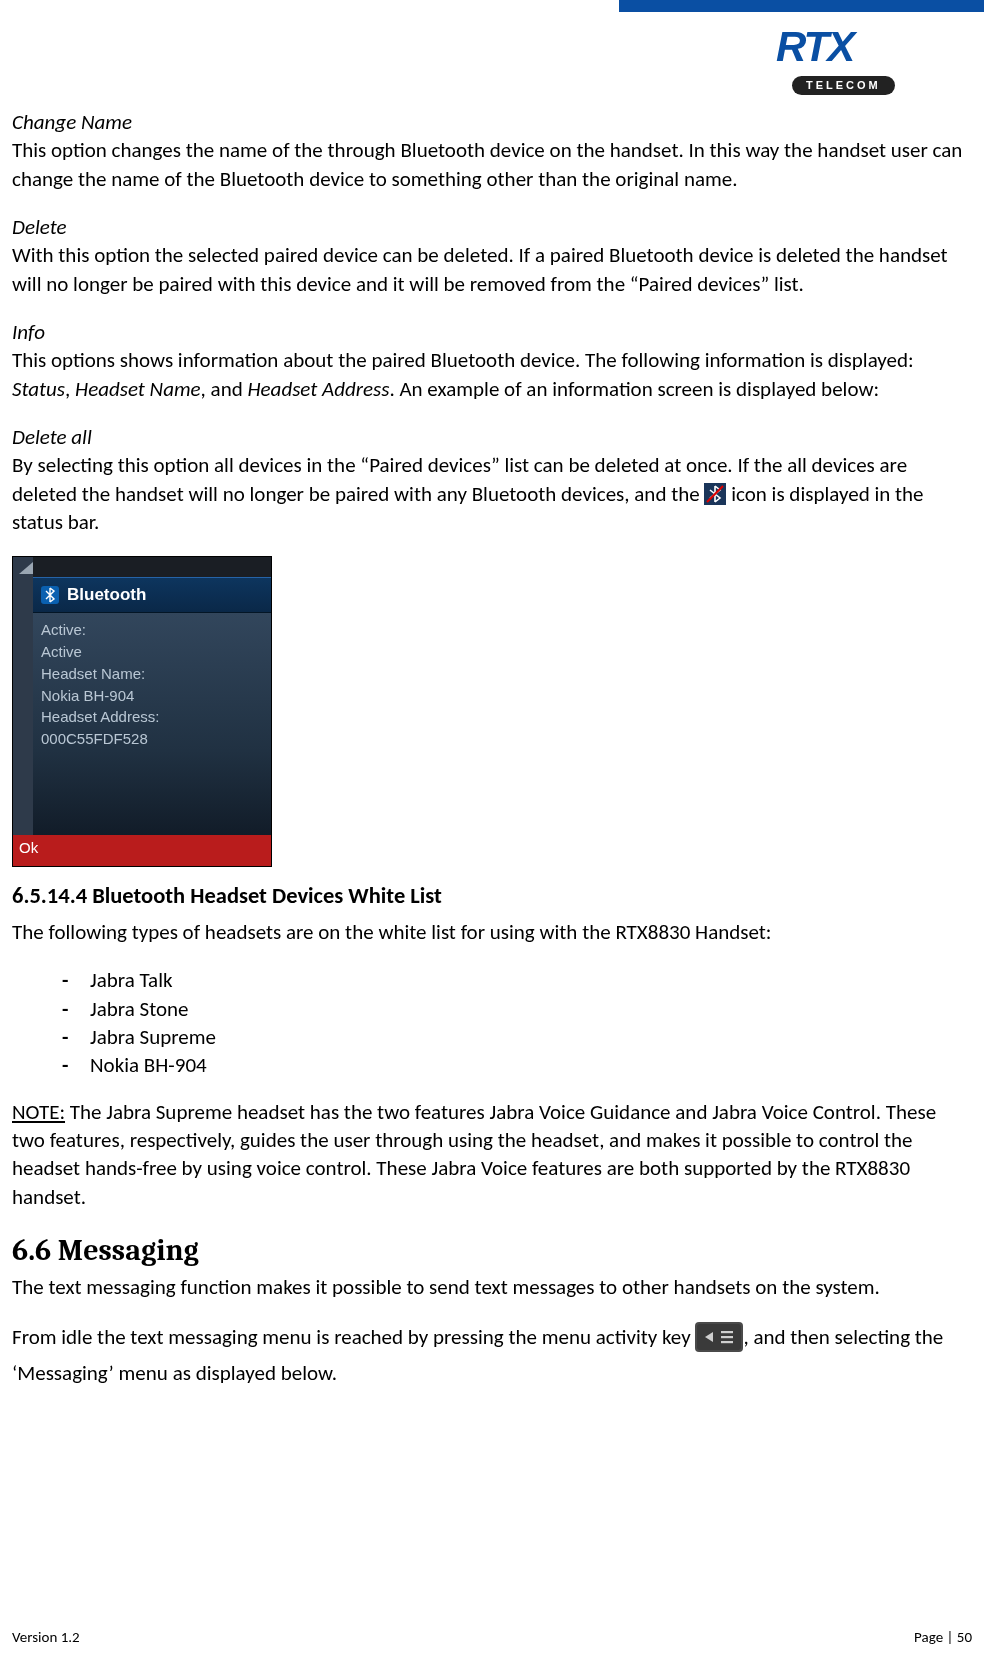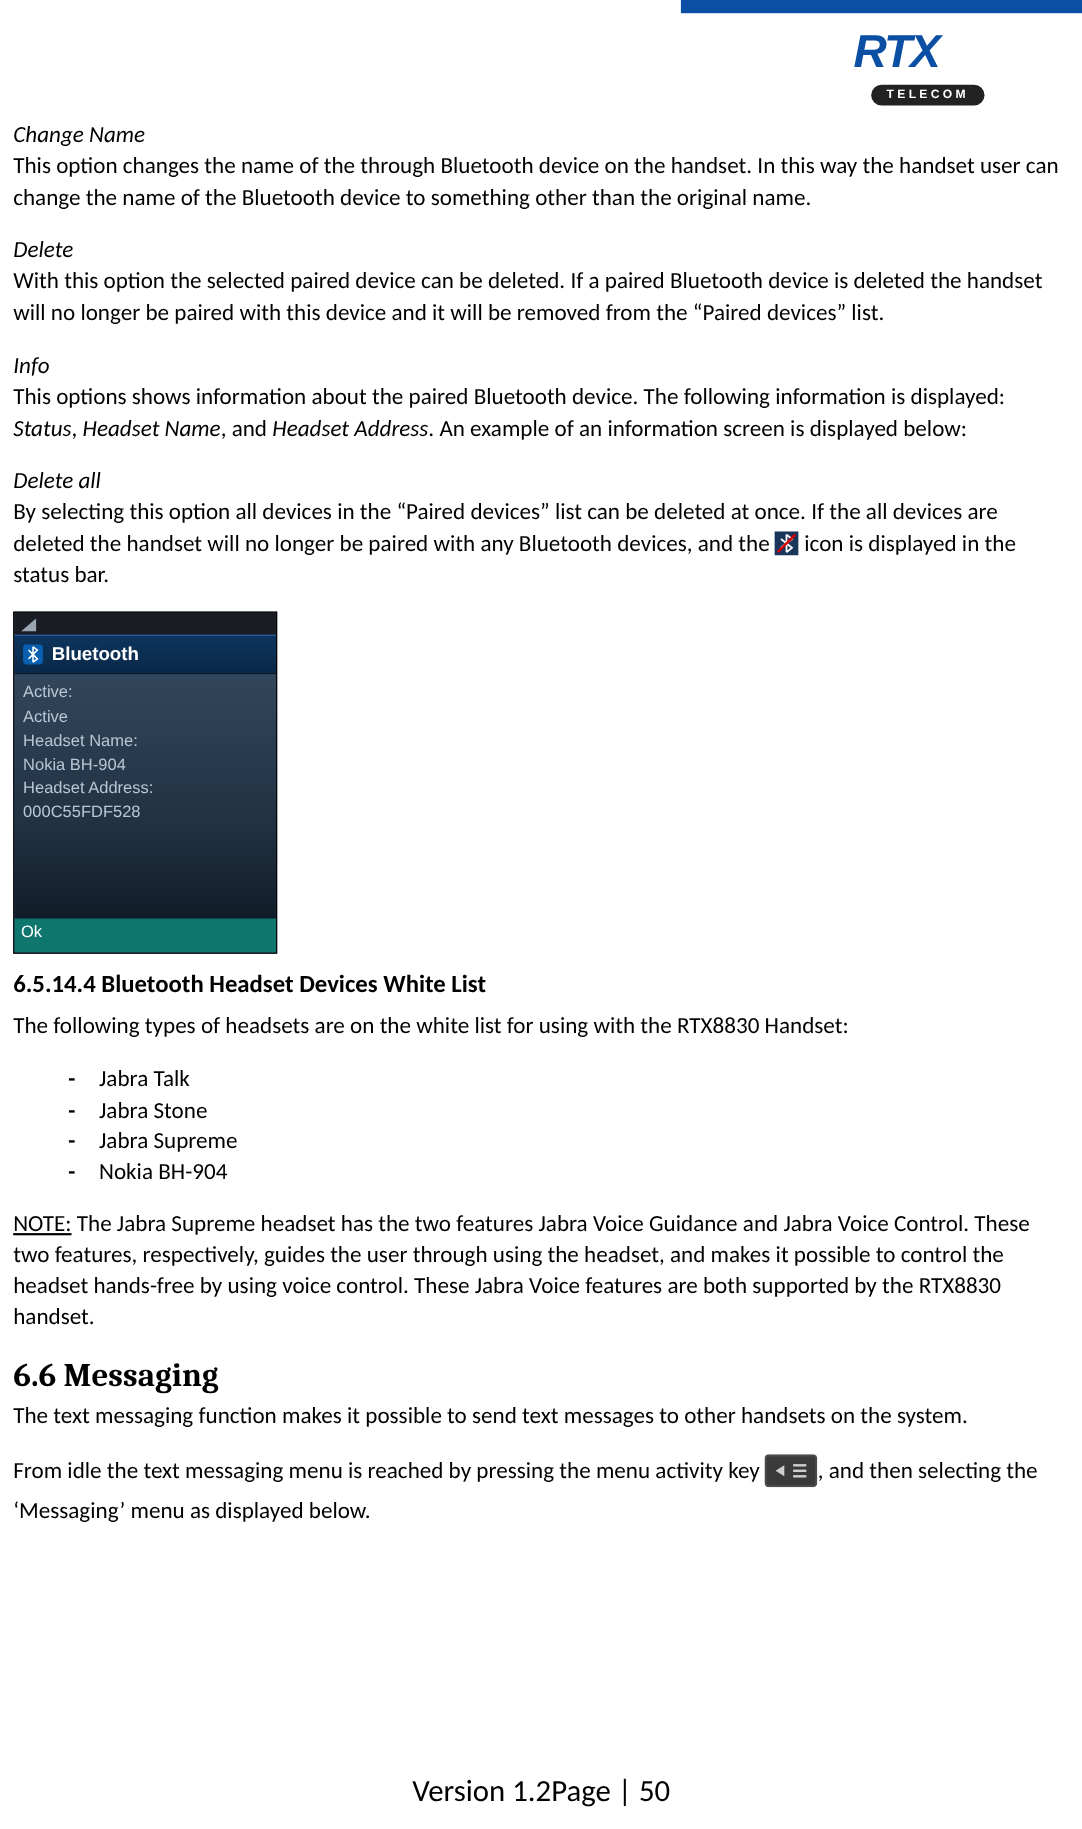--- a/index.html
+++ b/index.html
@@ -93,20 +93,21 @@
   .bt-shot {
     width: 238px;
     height: 309px;
     background: #2e3a4a;
     border: 1px solid #000;
     margin: 6px 0 14px 0;
     position: relative;
     font-family: Arial, sans-serif;
     color: #d8dee6;
     overflow: hidden;
+    padding-left: 20px;
   }
   .bt-status {
     height: 20px;
     background: #1a1e24;
   }
   .bt-status .tri {
     position: absolute; top:5px; left:6px;
   }
   .bt-header {
     height: 34px;
@@ -132,39 +133,39 @@
     font-size: 15px;
     line-height: 1.45;
     background: linear-gradient(#32465c, #203142 60%, #101a26);
     height: 218px;
     color: #b9c7d4;
   }
   .bt-footer {
     position: absolute;
     bottom: 0; left: 0; right: 0;
     height: 25px;
-    background: #0f766e;
+    background: #b91c1c;
     color: #fff;
     font-size: 15px;
     padding: 3px 6px;
   }
 
   .menu-key {
     display: inline-block;
     vertical-align: -8px;
   }
 
   .footer {
     position: absolute;
     bottom: 16px;
     left: 12px;
     right: 12px;
     display: flex;
-    justify-content: center;
-    font-size: 28px;
+    justify-content: space-between;
+    font-size: 15px;
   }
 </style>
 </head>
 <body>
 
 <div class="topstripe"></div>
 
 <div class="logo">
   <div class="logo-main">RTX</div>
   <span class="logo-sub">TELECOM</span>

